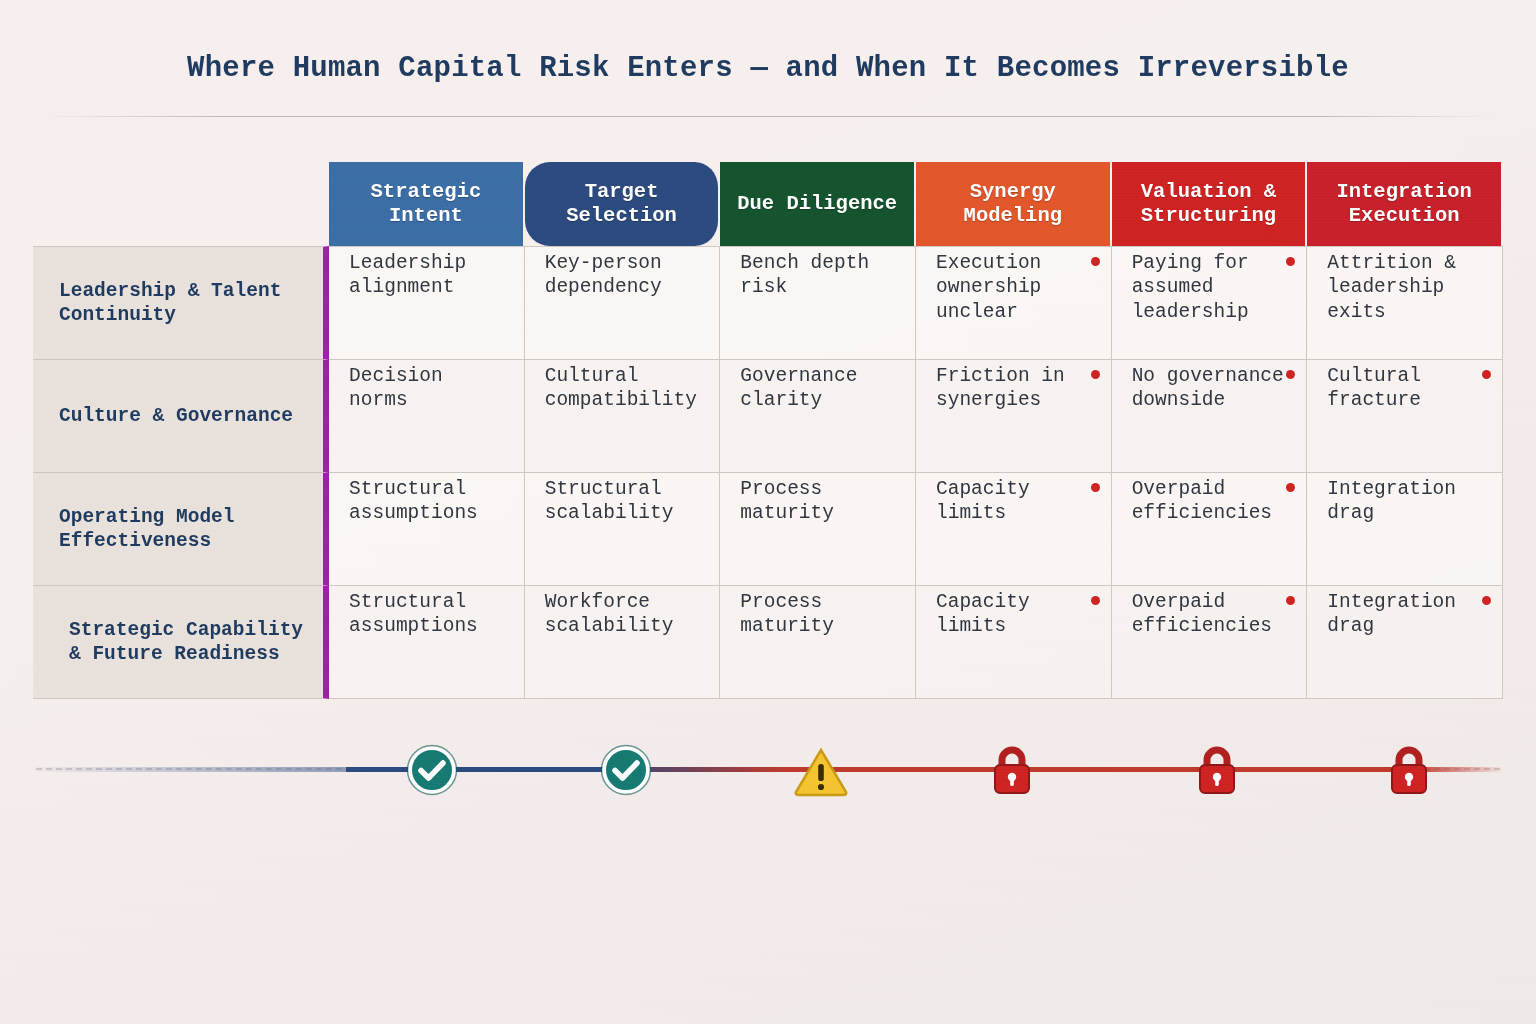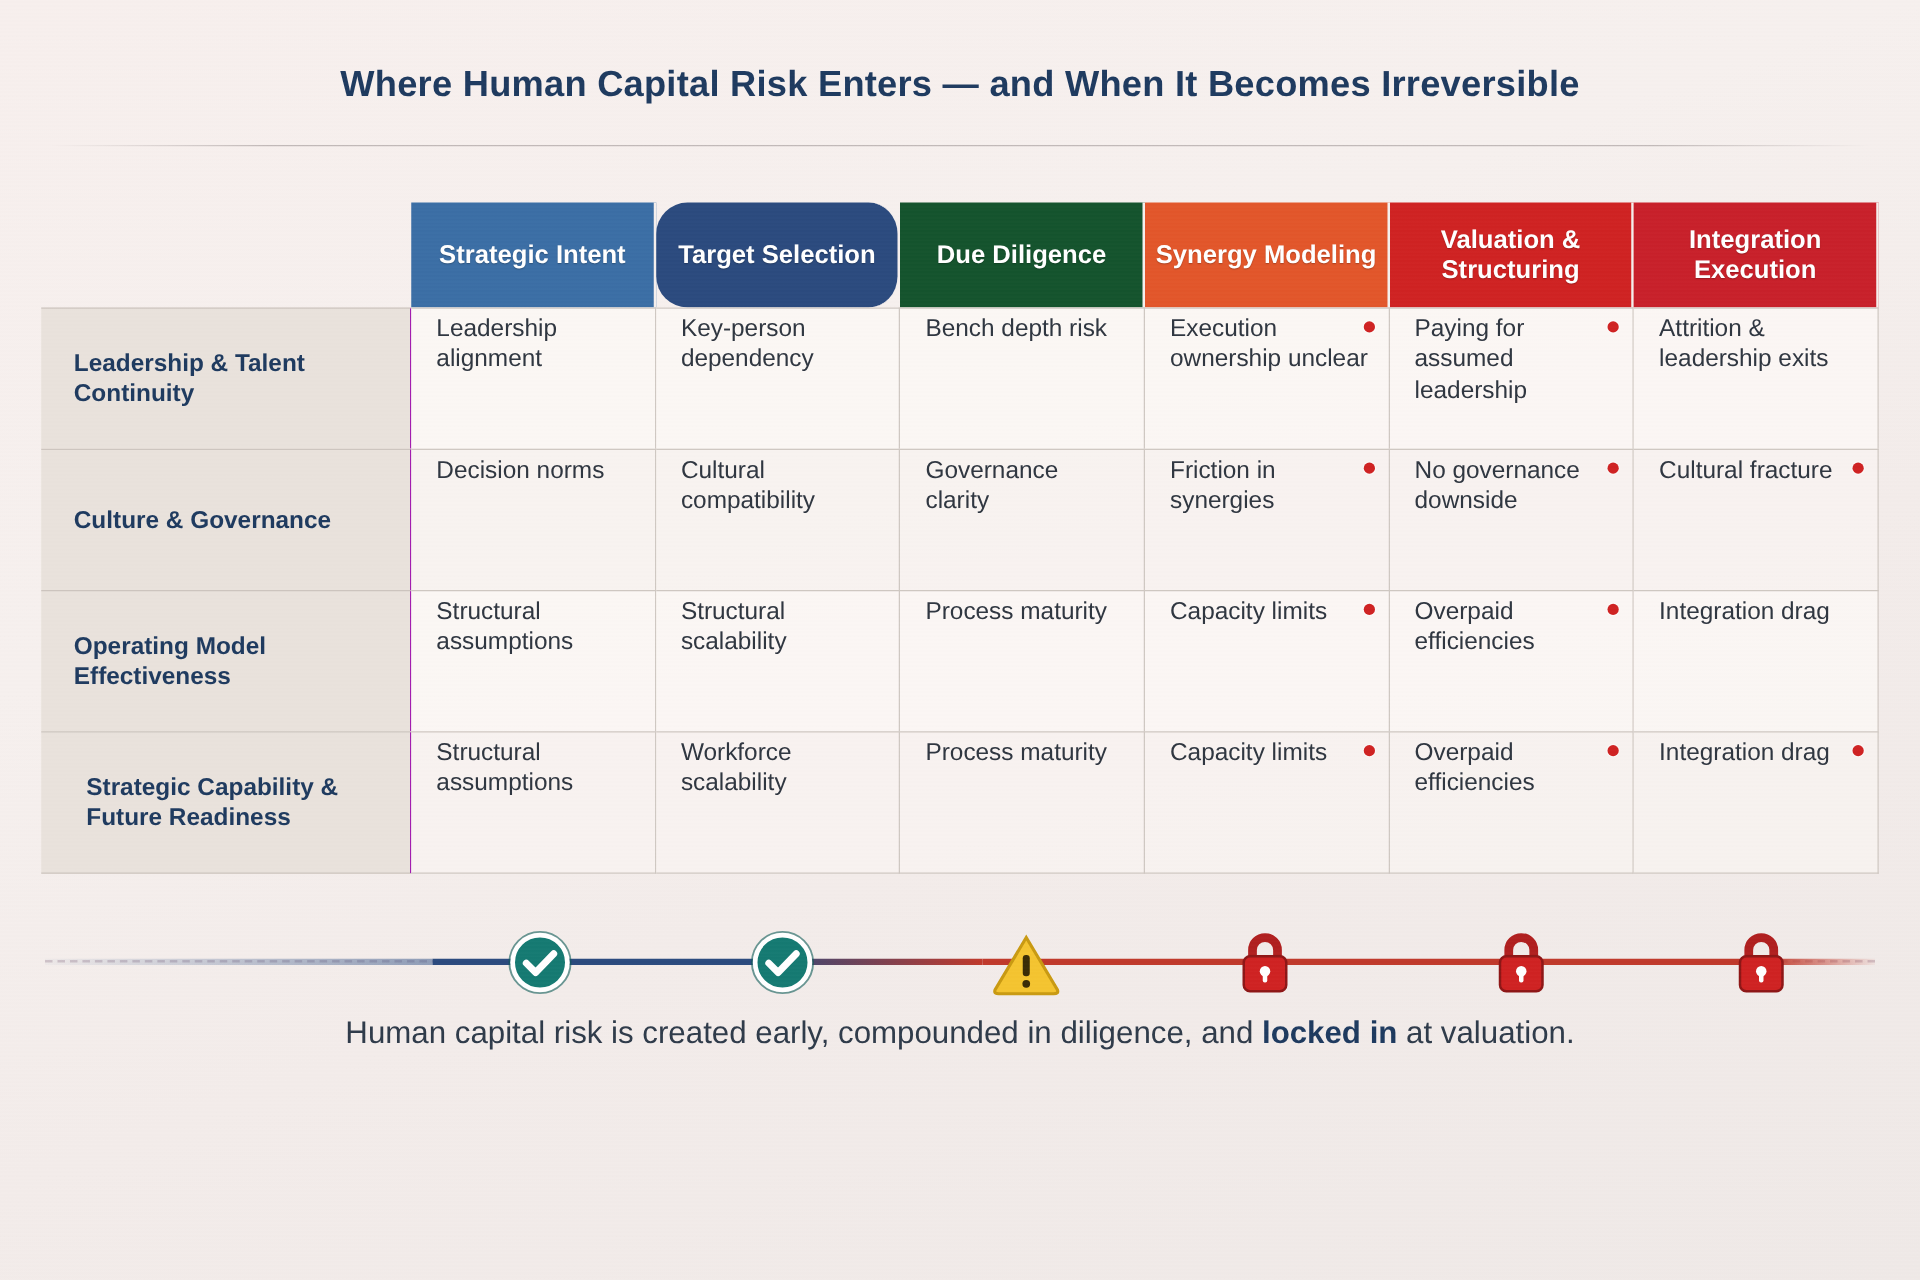--- a/index.html
+++ b/index.html
@@ -12,20 +12,21 @@
     font-family: "Liberation Sans", sans-serif;
     background: linear-gradient(160deg, #f7efed 0%, #f6f0ee 35%, #f3ecea 60%, #efe9e7 100%);
     overflow: hidden;
     position: relative;
   }
   .page {
     position: relative;
     width: 1536px;
     height: 1024px;
     box-sizing: border-box;
+    font-family: Liberation Mono, monospace;
   }
 
   
   .title {
     position: absolute;
     top: 52px;
     left: 0;
     width: 100%;
     text-align: center;
     font-size: 29px;
@@ -76,21 +77,21 @@
   }
   td.rowhead {
     background: #e9e2dc;
     color: #1e3a5f;
     font-size: 19.5px;
     font-weight: bold;
     line-height: 1.25;
     padding: 14px 18px 14px 26px;
     vertical-align: middle;
     border-top: 1px solid #cdc5bf;
-    border-right: 1px solid #a21caf;
+    border-right: 6px solid #a21caf;
   }
   tr.row:last-child td.rowhead { border-bottom: 1px solid #cdc5bf; padding-left: 36px; }
 
   td.cell {
     position: relative;
     background: rgba(250,246,244,0.72);
     color: #2f3640;
     font-size: 19.5px;
     line-height: 1.25;
     padding: 4px 14px 14px 20px;
@@ -319,18 +320,15 @@
     <div class="marker" style="left:1411px;">
       <svg width="52" height="56" viewBox="0 0 52 56">
         <path d="M16 24 V18 a10 10 0 0 1 20 0 v6" fill="none" stroke="#b01f1f" stroke-width="7" stroke-linecap="round"></path>
         <rect x="9" y="23" width="34" height="28" rx="5" fill="#cf2222" stroke="#8e1616" stroke-width="2"></rect>
         <circle cx="26" cy="35" r="4.2" fill="#ffffff"></circle>
         <rect x="24.2" y="35" width="3.6" height="9" rx="1.6" fill="#ffffff"></rect>
       </svg>
     </div>
   </div>
 
-  <div class="caption">
-    <span>Human capital risk is created early, compounded in diligence, and </span><b>locked in</b><span> at valuation.</span>
-  </div>
 
   <div class="texture"></div>
 </div>
 
 </body></html>

